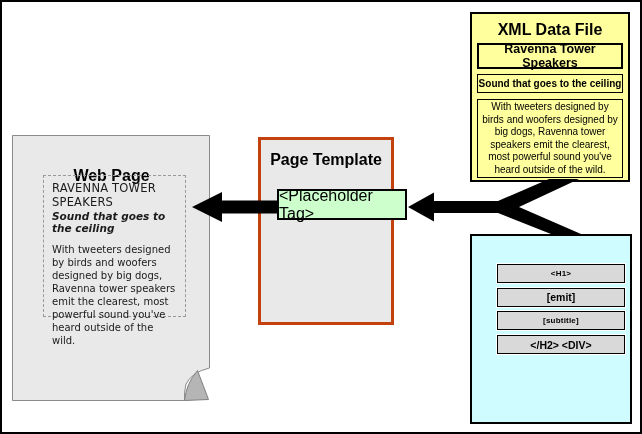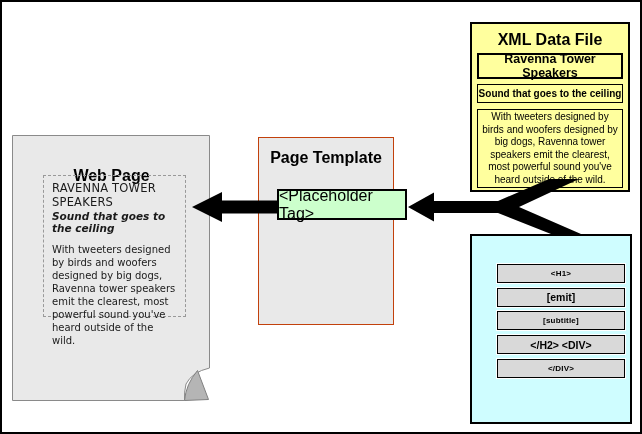--- a/index.html
+++ b/index.html
@@ -22,33 +22,33 @@
     border:1px dashed #999;padding:5px 6px 0 8px;box-sizing:border-box;
     font-family:"DejaVu Sans",sans-serif;color:#1a1a1a;
   }
   .wp-heading{font-size:11.5px;line-height:1.22;letter-spacing:.2px;}
   .wp-subtitle{font-size:10.5px;line-height:1.18;font-weight:bold;font-style:italic;margin-top:1px;}
   .wp-body{font-size:10px;line-height:1.3;margin-top:8px;}
 
   
   .page-template{
     position:absolute;left:258px;top:137px;width:136px;height:188px;
-    background:#e9e9e9;border:1px solid #c2410c;box-sizing:border-box;
+    background:#e9e9e9;border:3px solid #c2410c;box-sizing:border-box;
   }
   .page-template .box-title{padding-top:11px;}
   .placeholder-tag{
     position:absolute;left:277px;top:189px;width:130px;height:31px;
     background:#ccffcc;border:2px solid #000;box-sizing:border-box;
     display:flex;align-items:center;justify-content:center;
     font-size:16px;color:#000;z-index:5;
   }
 
   
   .xml-box{
-    position:absolute;left:470px;top:22px;width:160px;height:170px;
+    position:absolute;left:470px;top:12px;width:160px;height:170px;
     background:#ffff9e;border:2px solid #000;box-sizing:border-box;
   }
   .xml-box .box-title{padding-top:7px;}
   .xml-field{
     position:absolute;left:5px;right:5px;border:2px solid #000;box-sizing:border-box;
     display:flex;align-items:center;justify-content:center;text-align:center;color:#000;
   }
   .xml-field.f1{top:29px;height:26px;font-weight:bold;font-size:12.5px;}
   .xml-field.f2{top:60px;height:19px;font-weight:bold;font-size:10px;border-width:1.5px;}
   .xml-field.f3{top:85px;height:79px;font-size:10px;line-height:12.5px;border-width:1.5px;padding:2px 3px;}
@@ -104,21 +104,20 @@
     <div class="xml-field f2">Sound that goes to the ceiling</div>
     <div class="xml-field f3">With tweeters designed by birds and woofers designed by big dogs, Ravenna tower speakers emit the clearest, most powerful sound you've heard outside of the wild.</div>
   </div>
 
   <div class="region-box">
     <div class="region-rows">
       <div class="region-row">&lt;H1&gt;</div>
       <div class="region-row">[emit]</div>
       <div class="region-row">[subtitle]</div>
       <div class="region-row">&lt;/H2&gt; &lt;DIV&gt;</div>
-      <div class="region-row">&lt;/DIV&gt;</div>
     </div>
   </div>
 
   <svg class="arrows" width="642" height="434" aria-hidden="true">
     <polygon points="192,207 222,192 222,200.5 277,200.5 277,213.5 222,213.5 222,222" fill="#000000"></polygon>
     <polygon points="408,207 434,192.5 434,201 498,201 549,179 579,179 519,207 581,234 551,234 498,213 434,213 434,221.5" fill="#000000"></polygon>
   </svg>
 
   <div id="outer-border"></div>
 </div>

